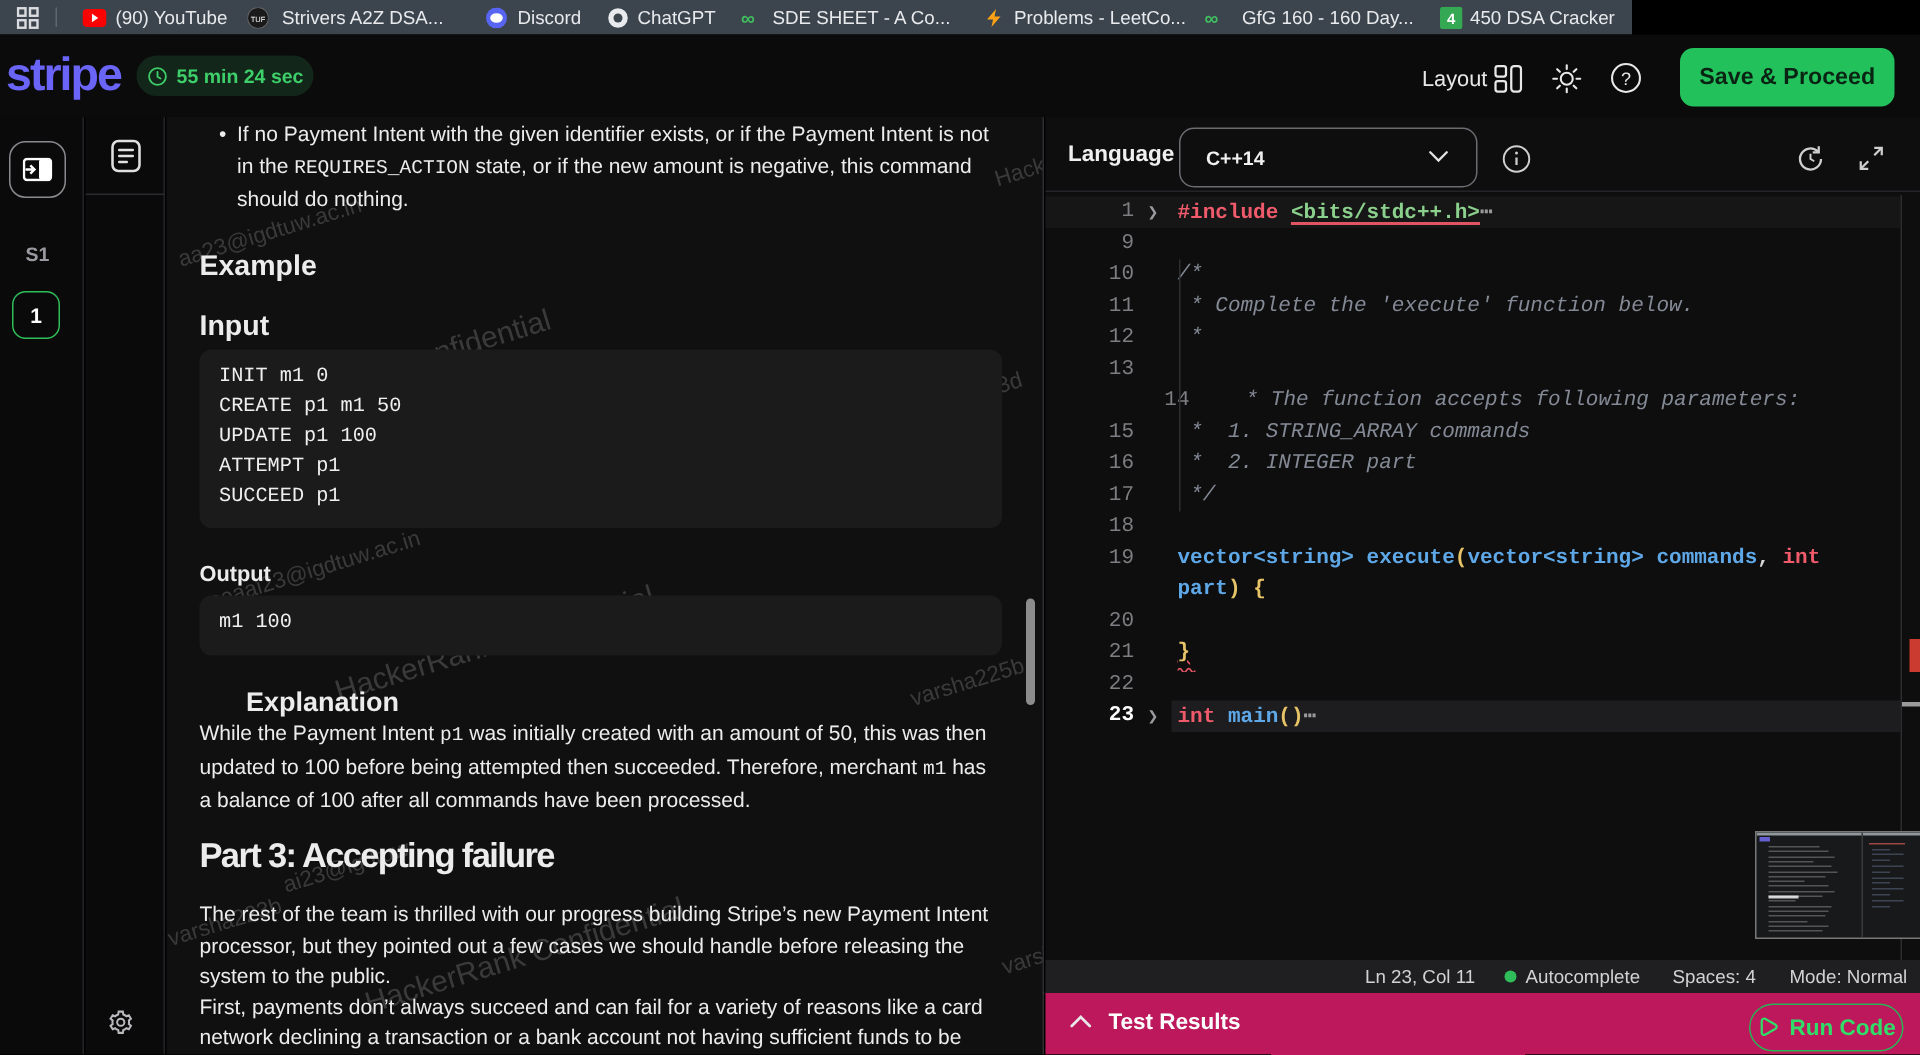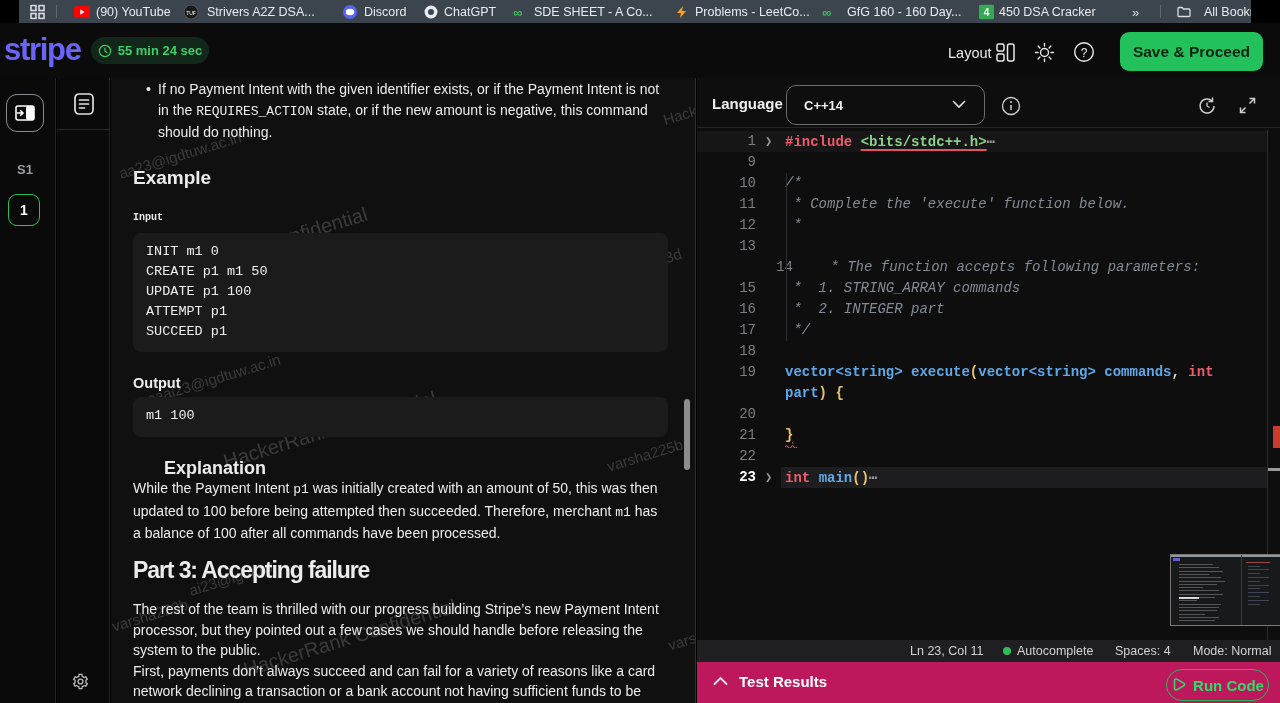--- a/index.html
+++ b/index.html
@@ -1,21 +1,21 @@
 <!DOCTYPE html>
 <html><head>
 <meta charset="utf-8">
 <style>
   * { margin:0; padding:0; box-sizing:border-box; }
   html,body { width:1280px; height:703px; overflow:hidden; background:#000; font-family:"Liberation Sans",sans-serif; }
   .abs { position:absolute; }
   #page { position:relative; width:1280px; height:703px; }
 
   
-  #tabbar { position:absolute; left:0; top:0; width:1232px; height:23px; background:#3c454d; color:#e8eaed; font-size:12.5px; white-space:nowrap; overflow:hidden;margin-left:19px; }
+  #tabbar { position:absolute; left:0; top:0; width:1088px; height:23px; background:#3c454d; color:#e8eaed; font-size:12.5px; white-space:nowrap; overflow:hidden; }
   #tabbar .t { position:absolute; top:50%; transform:translateY(-50%); }
   .vsep { position:absolute; top:5px; width:1px; height:13px; background:#5f676e; }
 
   
   #header { position:absolute; left:0; top:23px; width:1280px; height:55px; background:#0b0b0c; }
   #logo { position:absolute; left:4px; top:11px; color:#6a64f8; font-size:31px; font-weight:bold; letter-spacing:-1.3px; line-height:31px; }
   #timer { position:absolute; left:91px; top:14px; width:118px; height:27px; background:#12271a; border-radius:14px; color:#3ecf6a; font-size:13px; font-weight:bold; display:flex; align-items:center; justify-content:center; gap:6px; }
   #layoutlbl { position:absolute; left:948px; top:29.5px; transform:translateY(-50%); color:#e8e8e8; font-size:14.5px; }
   #saveproceed { position:absolute; left:1120px; top:9px; width:143px; height:39px; background:#22c15c; border-radius:9px; color:#0a2413; font-weight:bold; font-size:15.5px; display:flex; align-items:center; justify-content:center; }
 
@@ -183,21 +183,21 @@
     <div class="wm" style="left:534px;top:377px;font-size:15px;">varsha225b</div>
     <div class="wm" style="left:39px;top:537px;font-size:15px;">varsha223b</div>
     <div class="wm" style="left:569px;top:37px;font-size:15px;">Hack</div>
     <div class="wm" style="left:575px;top:562px;font-size:15px;">varsh</div>
     <div class="wm" style="left:120px;top:500px;font-size:15px;">ai23@igdtuw</div>
 
     <div id="pcontent">
       <div style="position:absolute;left:13px;top:1px;">•</div>
       <div style="position:absolute;left:25px;top:1px;width:512px;">If no Payment Intent with the given identifier exists, or if the Payment Intent is not in the <span class="mono" style="font-size:13px;">REQUIRES_ACTION</span> state, or if the new amount is negative, this command should do nothing.</div>
       <div style="position:absolute;left:0;top:88px;font-size:19px;font-weight:bold;line-height:24px;">Example</div>
-      <div style="position:absolute;left:0;top:130px;font-weight:bold;font-size:10px;font-family:Liberation Mono, monospace;">Input</div>
+      <div style="position:absolute;left:0;top:130px;font-weight:bold;font-size:19px;">Input</div>
       <div class="codeblock" style="position:absolute;left:0;top:155px;width:535px;height:119px;">INIT m1 0<br>CREATE p1 m1 50<br>UPDATE p1 100<br>ATTEMPT p1<br>SUCCEED p1</div>
       <div style="position:absolute;left:0;top:295px;font-weight:bold;font-size:14.5px;">Output</div>
       <div class="codeblock" style="position:absolute;left:0;top:319px;width:535px;height:40px;">m1 100</div>
       <div style="position:absolute;left:0;top:380px;font-weight:bold;font-size:18px;margin-left:31px;">Explanation</div>
       <div style="position:absolute;left:0;top:400px;width:528px;">While the Payment Intent <span class="mono" style="font-size:13px;">p1</span> was initially created with an amount of 50, this was then updated to 100 before being attempted then succeeded. Therefore, merchant <span class="mono" style="font-size:13px;">m1</span> has a balance of 100 after all commands have been processed.</div>
       <div style="position:absolute;left:0;top:477px;font-size:23px;font-weight:bold;letter-spacing:-1.1px;line-height:30px;">Part 3: Accepting failure</div>
       <div style="position:absolute;left:0;top:521px;width:528px;">The rest of the team is thrilled with our progress building Stripe’s new Payment Intent processor, but they pointed out a few cases we should handle before releasing the system to the public.<br>First, payments don’t always succeed and can fail for a variety of reasons like a card network declining a transaction or a bank account not having sufficient funds to be</div>
     </div>
     <div id="pscroll"></div>
   </div>

